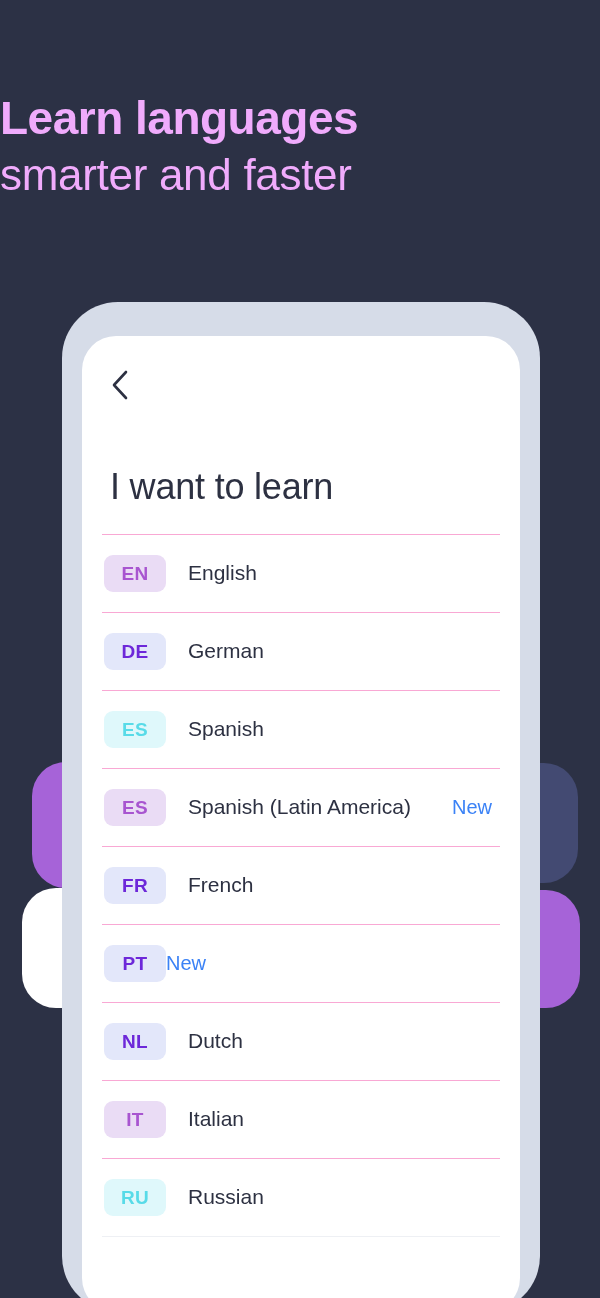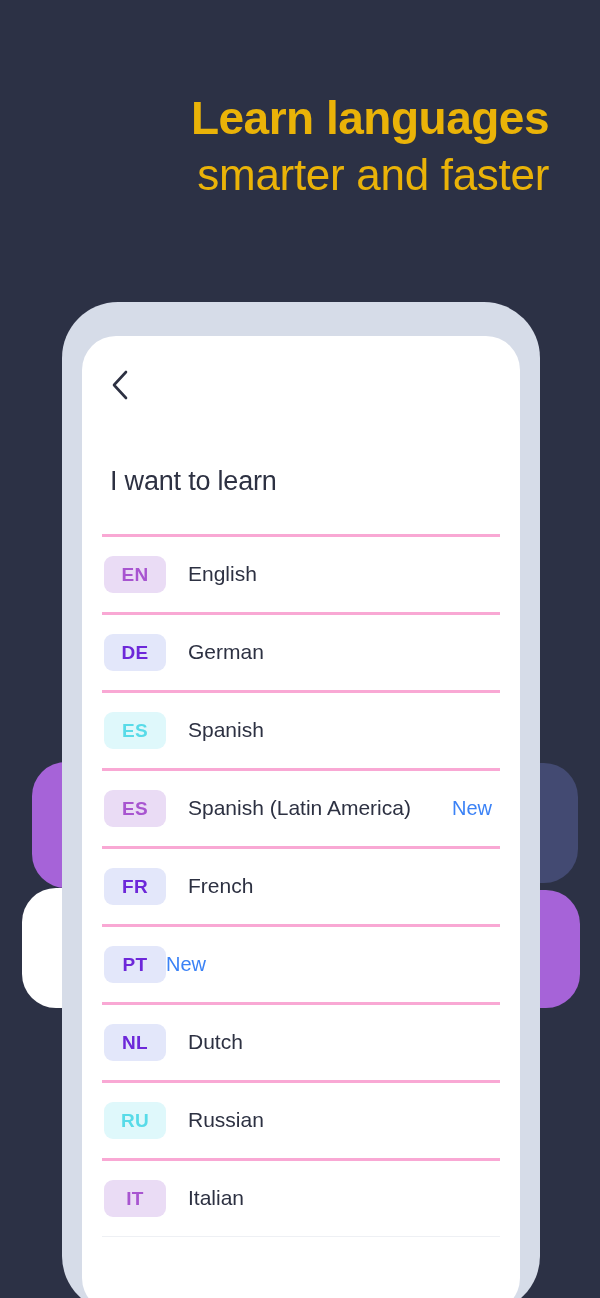--- a/index.html
+++ b/index.html
@@ -15,22 +15,22 @@
     background: #2c3145;
     position: relative;
   }
 
   
   .headline {
     position: absolute;
     top: 92px;
     left: 0;
     width: 549px;
-    text-align: right;
-    color: #eab308;
+    text-align: left;
+    color: #f0abfc;
     line-height: 1.16;
   }
   .headline-line1 {
     display: block;
     font-size: 46px;
     font-weight: 700;
     letter-spacing: -0.5px;
   }
   .headline-line2 {
     display: block;
@@ -113,38 +113,38 @@
     cursor: pointer;
   }
   .back-chevron {
     display: block;
   }
 
   .screen-title {
     position: absolute;
     left: 28px;
     top: 130px;
-    font-size: 27px;
+    font-size: 36px;
     font-weight: 400;
     color: #2d3142;
     letter-spacing: -0.2px;
   }
 
   .lang-list {
     position: absolute;
     left: 20px;
     top: 198px;
     right: 20px;
   }
 
   .lang-row {
     display: flex;
     align-items: center;
     height: 78px;
-    border-top: 3px solid #f9a8d4;
+    border-top: 1px solid #f9a8d4;
     padding: 0 2px;
     cursor: pointer;
   }
 
   .lang-badge {
     flex: 0 0 auto;
     width: 62px;
     height: 37px;
     border-radius: 9px;
     display: flex;
@@ -225,24 +225,24 @@
         </div>
         <div class="lang-row">
           <div class="lang-badge badge-blue">PT</div>
           <div class="lang-tag">New</div>
         </div>
         <div class="lang-row">
           <div class="lang-badge badge-blue">NL</div>
           <div class="lang-name">Dutch</div>
         </div>
         <div class="lang-row">
+          <div class="lang-badge badge-purple">IT</div>
+          <div class="lang-name">Italian</div>
+        </div>
+        <div class="lang-row">
           <div class="lang-badge badge-cyan">RU</div>
           <div class="lang-name">Russian</div>
         </div>
-        <div class="lang-row">
-          <div class="lang-badge badge-purple">IT</div>
-          <div class="lang-name">Italian</div>
-        </div>
         <div style="border-top: 1px solid rgb(238, 240, 244);"></div>
       </div>
 
   </div>
 </div>
 
 </body></html>

